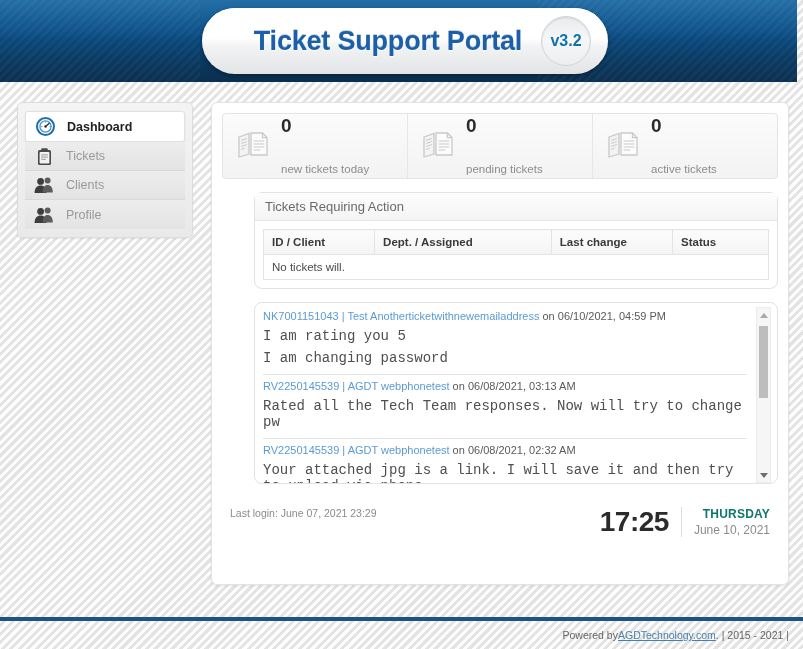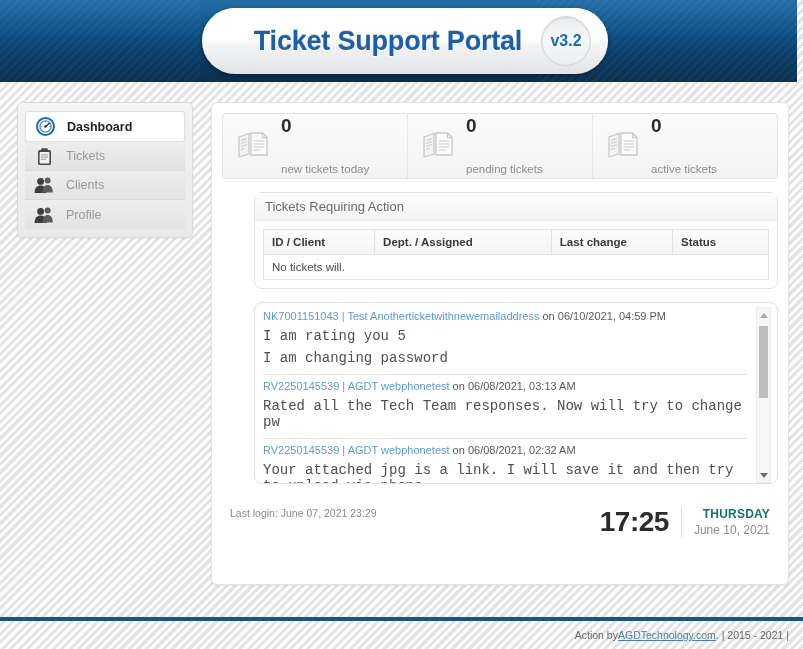--- a/index.html
+++ b/index.html
@@ -474,16 +474,16 @@
         <div class="dow">THURSDAY</div>
         <div class="dfull">June 10, 2021</div>
       </div>
     </div>
 
   </main>
 </div>
 
 <div class="bottom-rule"></div>
 <div class="bottom-bar">
-  <span>Action by </span>
+  <span>Powered by </span>
     <a href="#">AGDTechnology.com</a>
     <span>. | 2015 - 2021 |</span>
 </div>
 
 </body></html>

